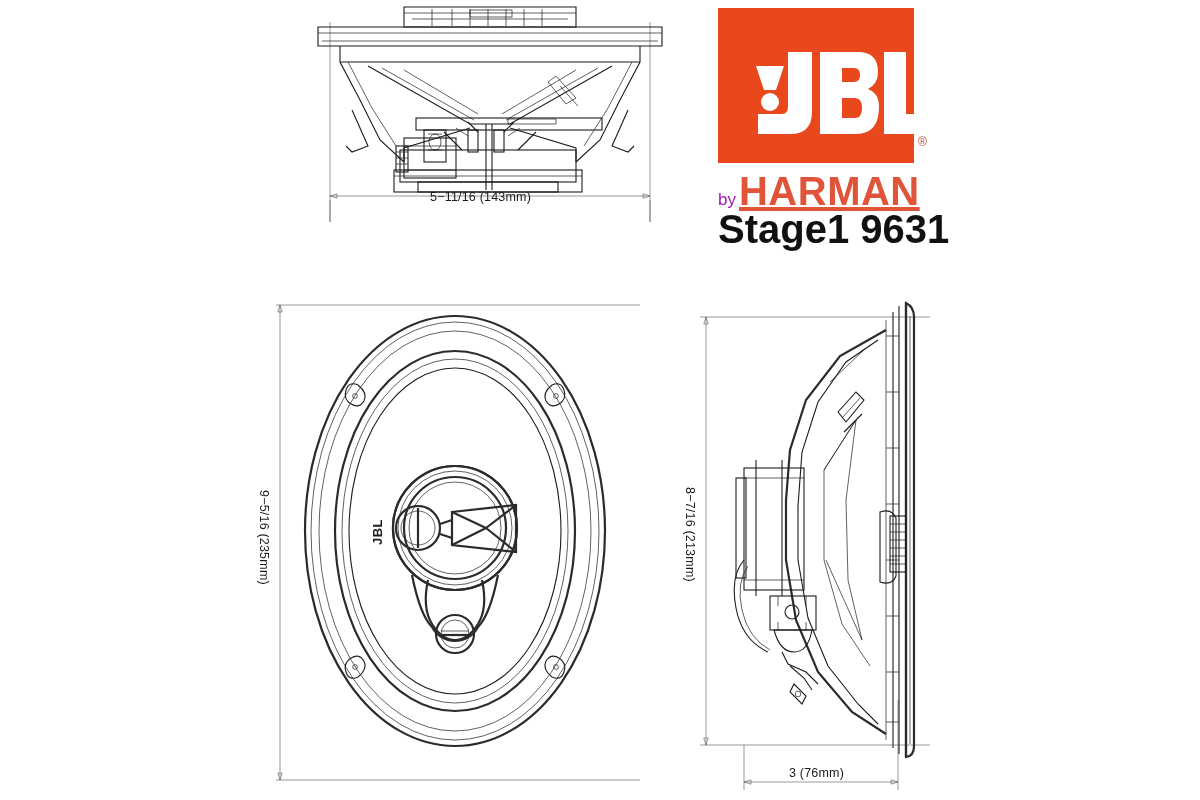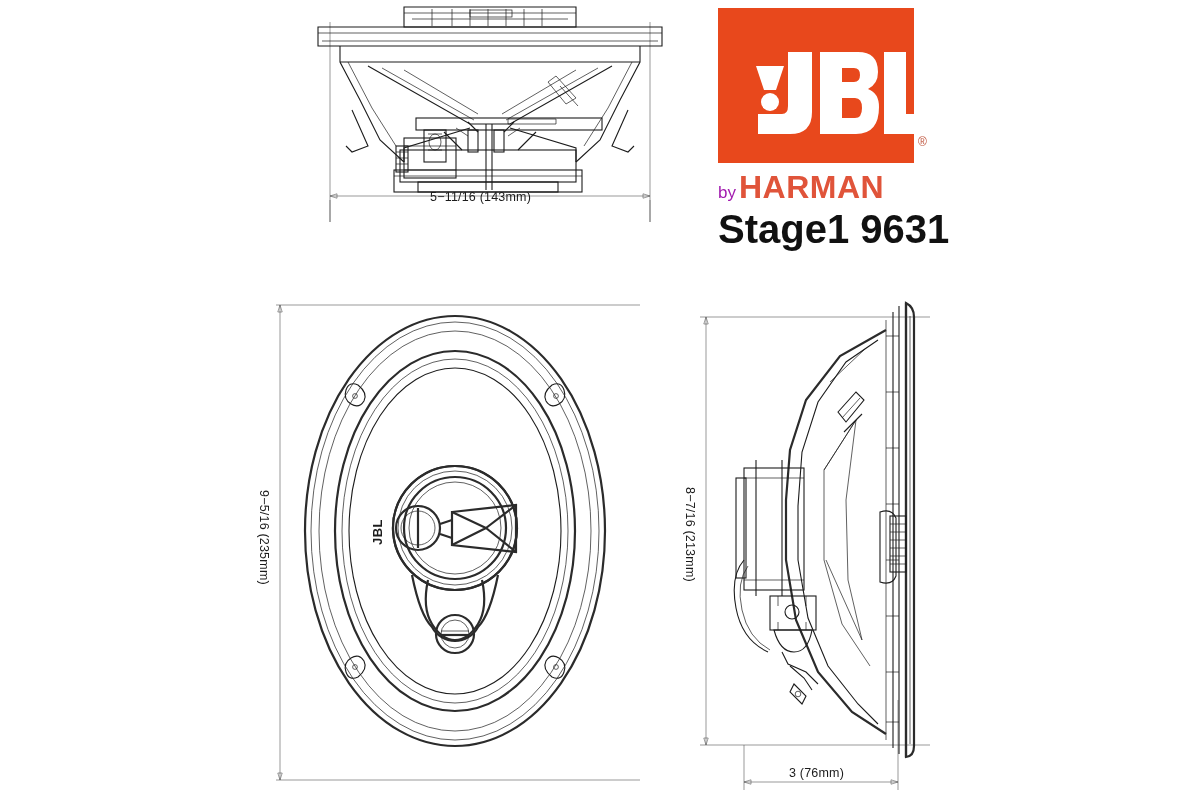--- a/index.html
+++ b/index.html
@@ -69,25 +69,26 @@
     height: 34px;
   }
   .harman-by {
     font-size: 17px;
     color: #a21caf;
     font-family: "Liberation Sans", sans-serif;
     margin-right: 3px;
     letter-spacing: 0px;
   }
   .harman-word {
-    font-size: 32px;
+    font-size: 40px;
     font-weight: bold;
     color: var(--harman-red, #E0543A);
     font-family: "Liberation Sans", sans-serif;
     letter-spacing: 0.5px;
+    text-decoration: underline;
   }
   .model-name {
     margin-top: 4px;
     font-size: 40px;
     font-weight: bold;
     color: #111111;
     font-family: Liberation Sans, sans-serif;
     letter-spacing: 0px;
     white-space: nowrap;
   }

